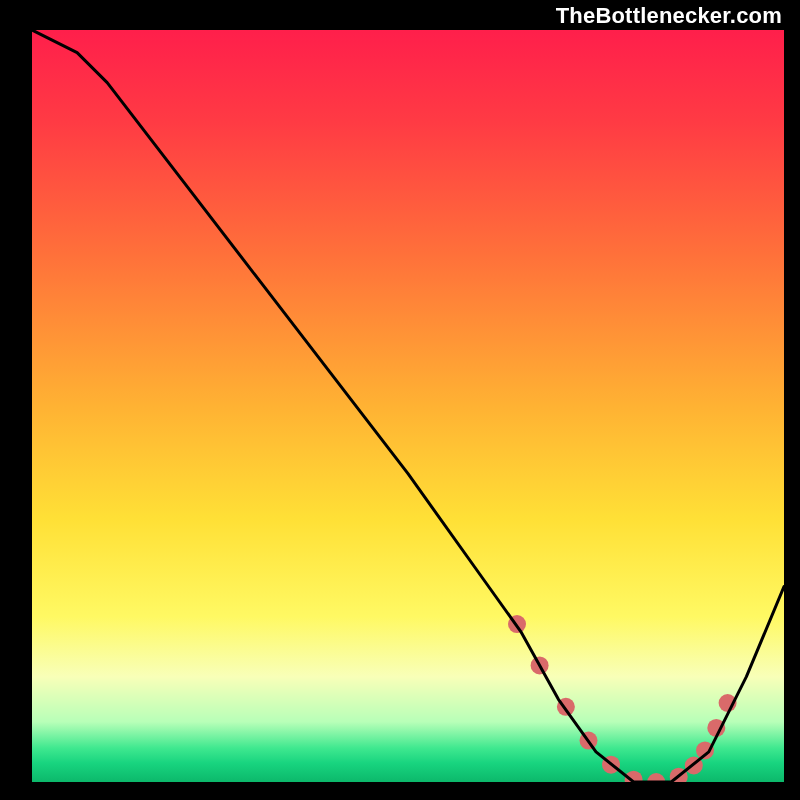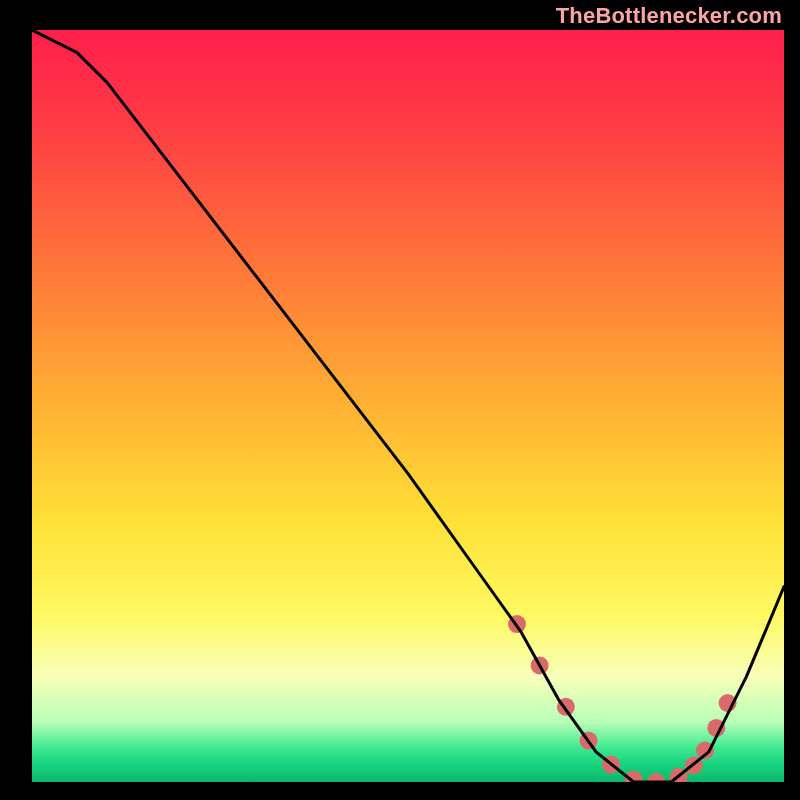--- a/index.html
+++ b/index.html
@@ -13,21 +13,21 @@
   }
   .frame {
     position: relative;
     width: 800px;
     height: 800px;
   }
   .attribution {
     position: absolute;
     top: 3px;
     right: 18px;
-    color: #fca5a5;
+    color: #ffffff;
     font-size: 22px;
     font-weight: 600;
     letter-spacing: 0.2px;
   }
   .plot-outer {
     position: absolute;
     left: 32px;
     top: 30px;
     width: 752px;
     height: 752px;

